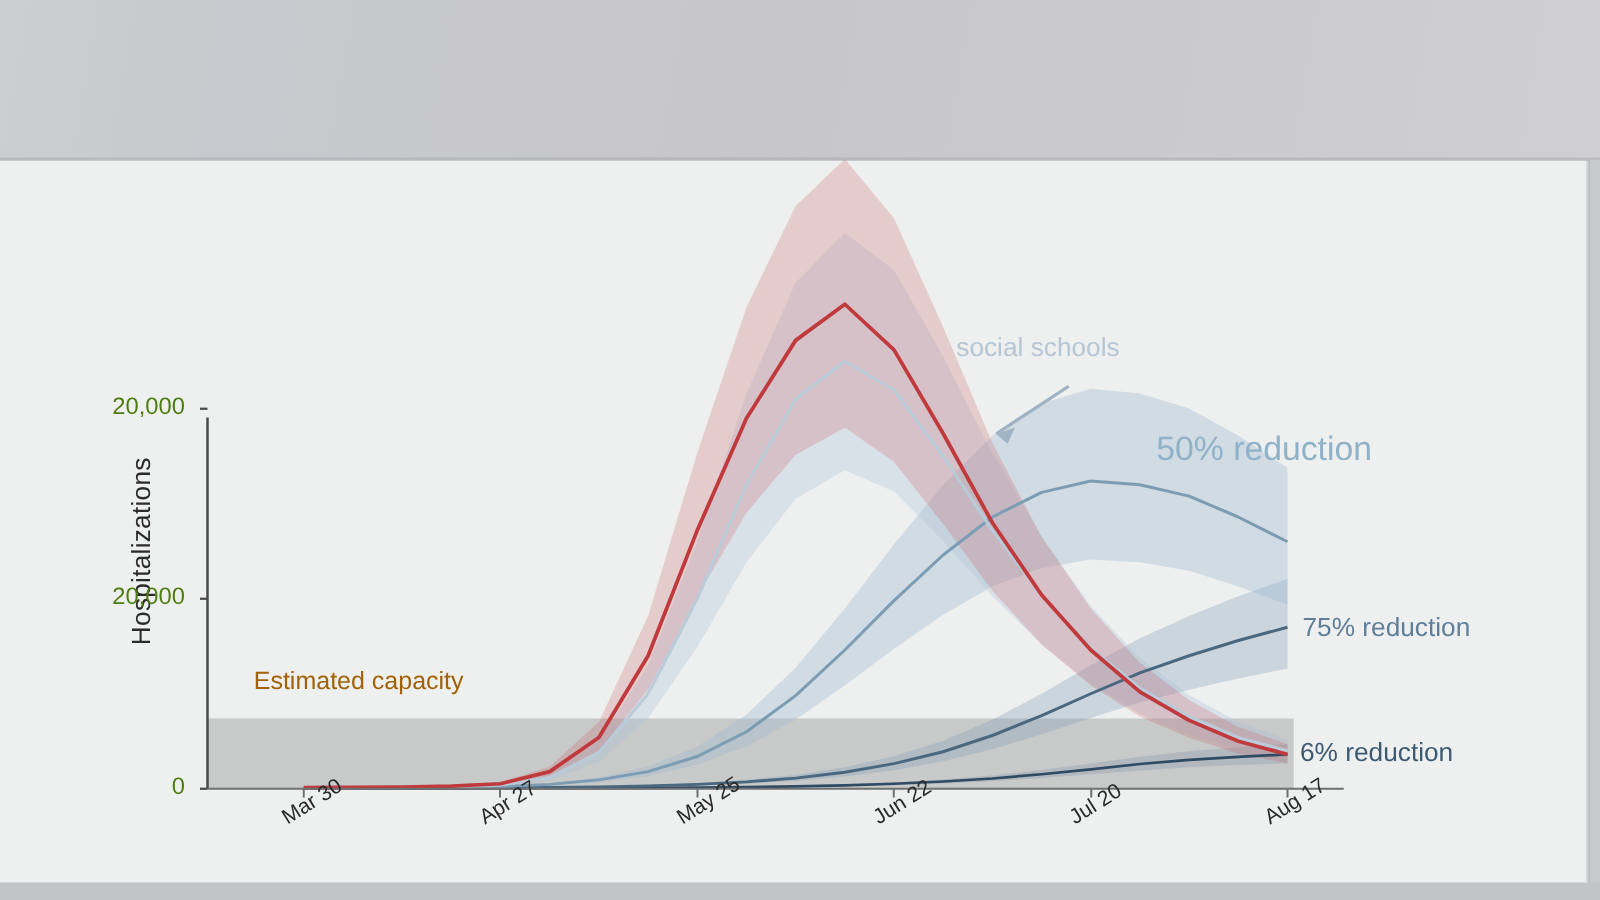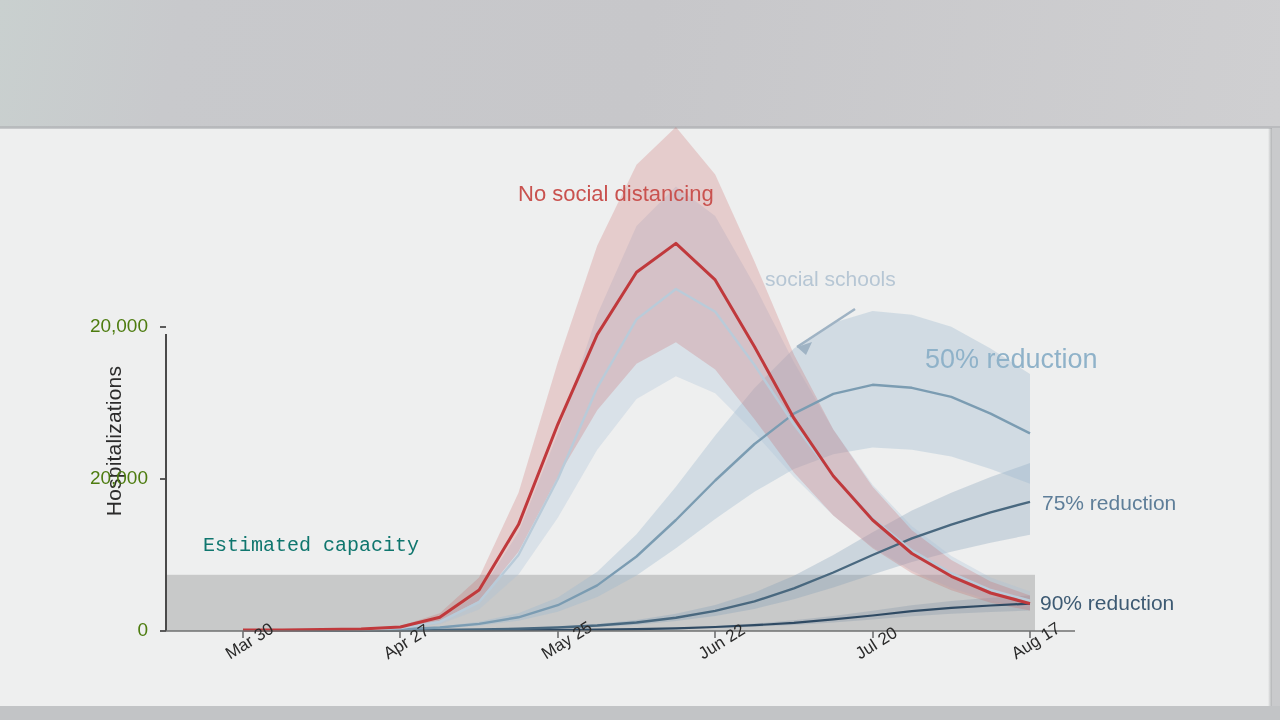--- a/index.html
+++ b/index.html
@@ -31,21 +31,21 @@
 
   .xtick{position:absolute;font-size:17px;color:#2a2a2a;white-space:nowrap;
     transform:rotate(-32deg);transform-origin:left top;}
 
   .annot{position:absolute;white-space:nowrap;}
   .annot.red{color:#c9524f;font-size:22px;}
   .annot.lightblue{color:#b6c6d4;font-size:21px;}
   .annot.midblue{color:#8fb2c9;font-size:27px;}
   .annot.steel{color:#5e7e99;font-size:21px;text-align:right;}
   .annot.dark{color:#3d5a73;font-size:21px;}
-  .annot.gray{color:#0f766e;font-size:20px;font-family:Liberation Mono, monospace;}
+  .annot.gray{color:#a16207;font-size:20px;}
   svg{position:absolute;left:0;top:0;overflow:visible;}
 </style>
 </head>
 <body>
 
 <div id="stage">
 
   <div class="top-banner"></div>
   <div class="banner-edge"></div>
   <div class="slide"></div>
@@ -111,26 +111,25 @@
       <div class="ytick">0</div>
     </div>
 
     <div class="xtick" style="left:222px;top:518px;">Mar 30</div>
     <div class="xtick" style="left:380px;top:518px;">Apr 27</div>
     <div class="xtick" style="left:538px;top:518px;">May 25</div>
     <div class="xtick" style="left:695px;top:518px;">Jun 22</div>
     <div class="xtick" style="left:852px;top:518px;">Jul 20</div>
     <div class="xtick" style="left:1008px;top:518px;">Aug 17</div>
 
-    <div class="annot red" style="left:518px;top:52px;">No social distancing</div>
 
     <div class="annot lightblue" style="left:765px;top:138px;">social schools</div>
 
     <div class="annot midblue" style="left:925px;top:215px;">50% reduction</div>
 
     <div class="annot steel" style="left:1042px;top:362px;">75% reduction</div>
 
-    <div class="annot dark" style="left:1040px;top:462px;">90% reduction</div>
+    <div class="annot dark" style="left:1040px;top:462px;">6% reduction</div>
 
     <div class="annot gray" style="left:203px;top:405px;">Estimated capacity</div>
 
   </div>
 </div>
 
 </body></html>

